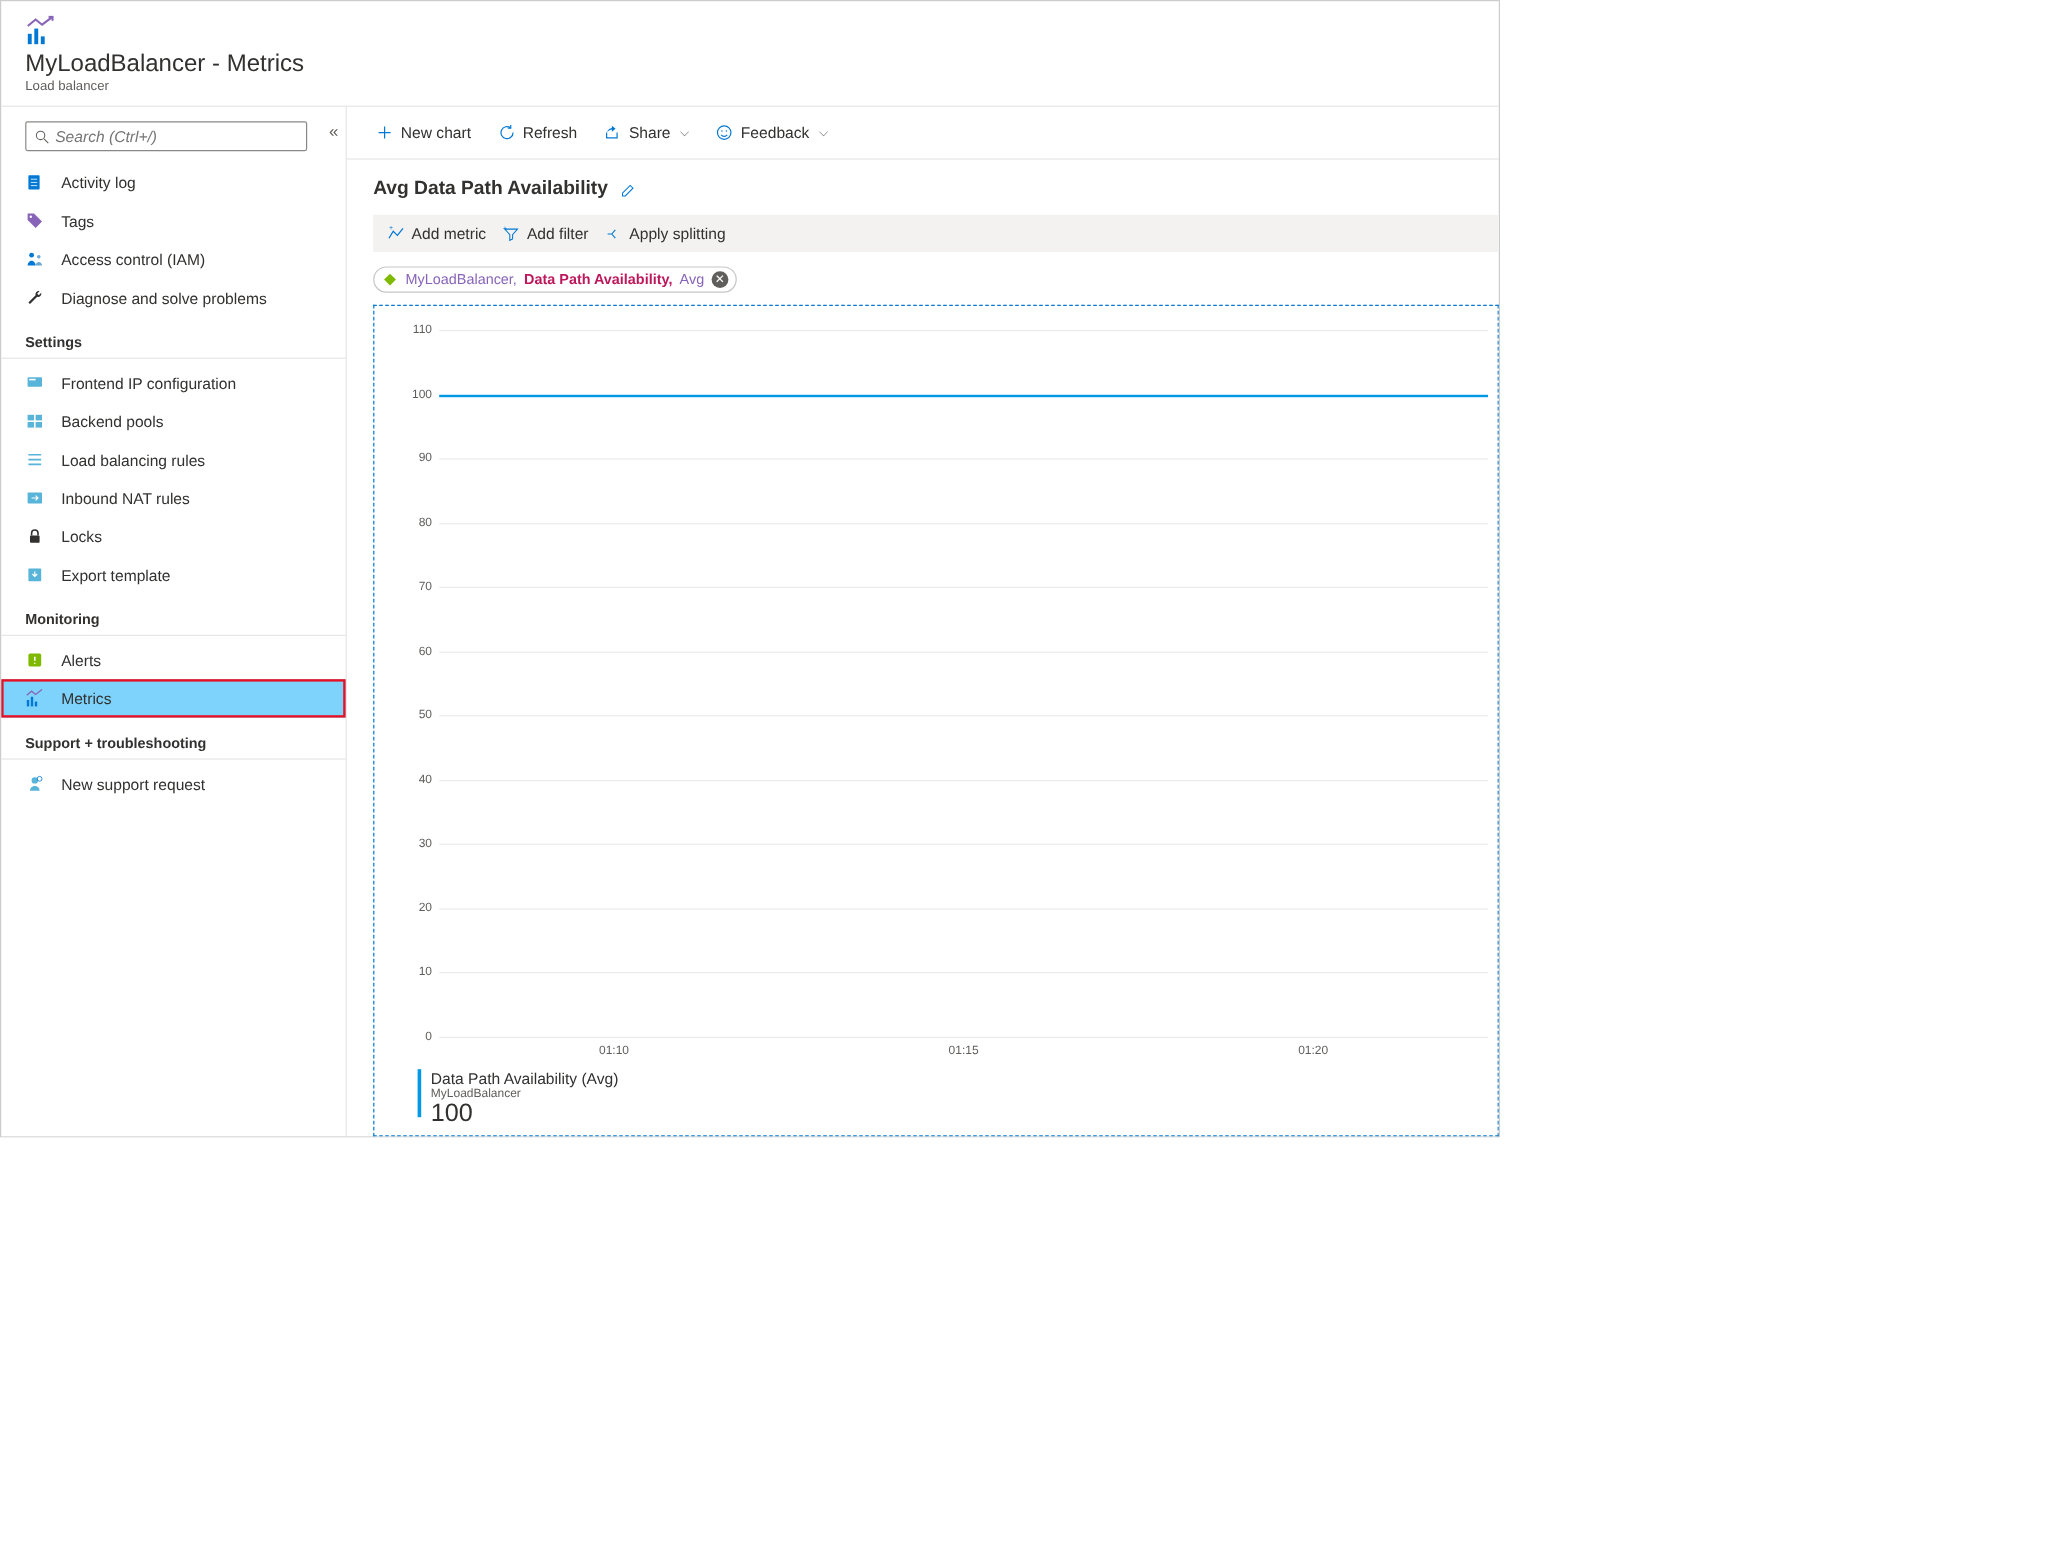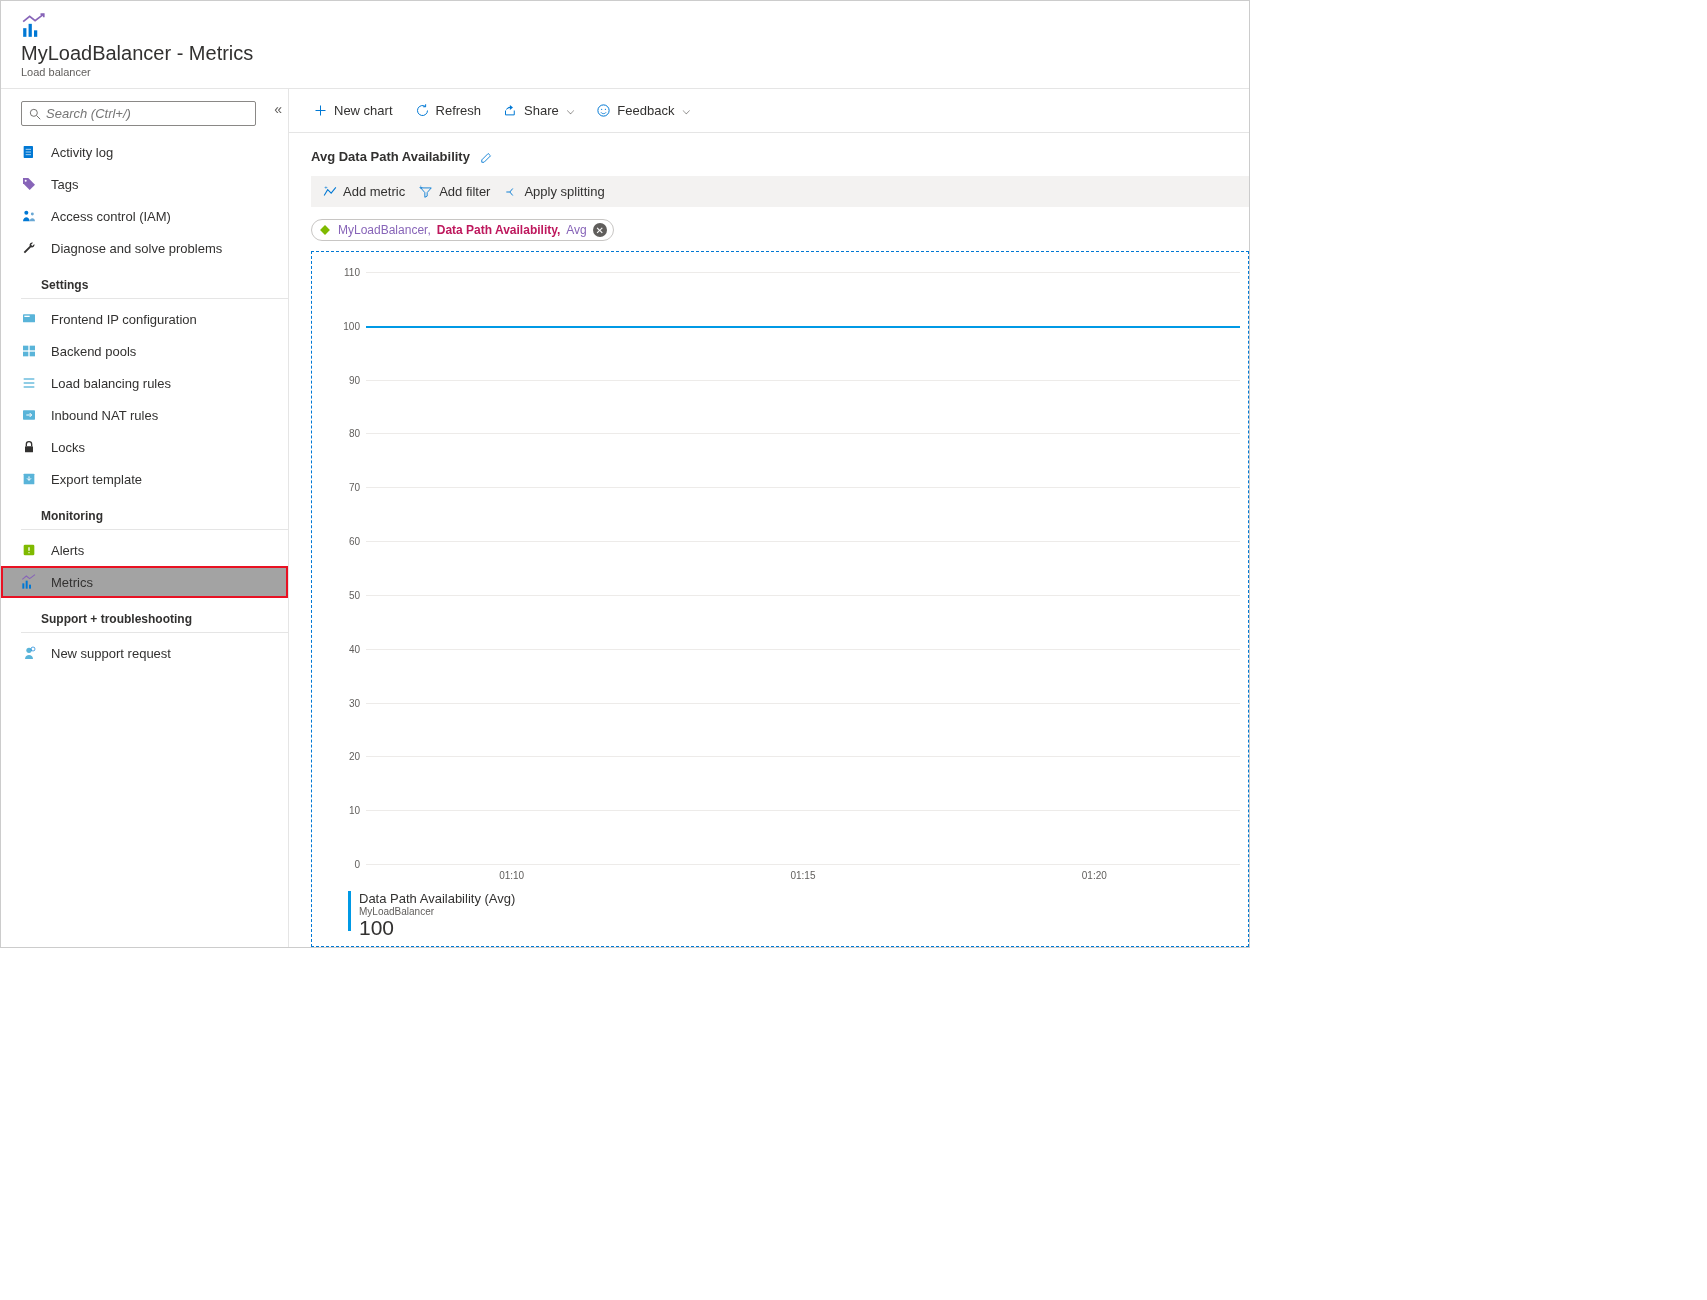--- a/index.html
+++ b/index.html
@@ -13,34 +13,34 @@
 
   .body { flex: 1; display: flex; min-height: 0; }
 
   .sidebar { width: 288px; border-right: 1px solid #e5e5e5; display: flex; flex-direction: column; padding: 10px 0 0 0; position: relative; }
   .collapse-btn { position: absolute; right: 6px; top: 12px; font-size: 14px; color: #605e5c; cursor: pointer; }
   .search-box { margin: 2px 16px 10px 20px; display: flex; align-items: center; border: 1px solid #8a8886; border-radius: 2px; padding: 4px 6px; width: 235px; }
   .search-box svg { margin-right: 4px; flex: 0 0 auto; }
   .search-box input { border: none; outline: none; font-size: 13px; color: #605e5c; font-style: italic; width: 100%; background: transparent; }
 
   .nav-item { display: flex; align-items: center; padding: 8px 10px 8px 20px; cursor: pointer; font-size: 13px; color: #323130; }
-  .nav-item.active { background: #a3a3a3; }
+  .nav-item.active { background: #7dd3fc; }
   .nav-item.highlighted { outline: 2px solid #e81123; outline-offset: -2px; }
   .nav-icon { width: 16px; height: 16px; margin-right: 14px; flex: 0 0 auto; display: flex; align-items: center; justify-content: center; }
-  .nav-section { font-size: 12px; color: #323130; font-weight: 600; padding: 14px 20px 6px 20px; border-bottom: 1px solid #e5e5e5; margin-bottom: 4px; margin-left: 20px; }
+  .nav-section { font-size: 12px; color: #323130; font-weight: 600; padding: 14px 20px 6px 20px; border-bottom: 1px solid #e5e5e5; margin-bottom: 4px; }
 
   .main { flex: 1; display: flex; flex-direction: column; min-width: 0; }
   .toolbar { display: flex; align-items: center; padding: 10px 16px; gap: 6px; border-bottom: 1px solid #e5e5e5; }
   .tb-btn { display: flex; align-items: center; gap: 6px; padding: 4px 8px; color: #0078d4; cursor: pointer; font-size: 13px; }
   .tb-btn span.lbl { color: #323130; }
   .tb-chevron { color: #605e5c; font-size: 10px; margin-left: 2px; }
 
   .content { padding: 16px 0 0 22px; flex: 1; display: flex; flex-direction: column; min-height: 0; }
   .chart-title-row { display: flex; align-items: center; gap: 10px; margin-bottom: 12px; }
-  .chart-title { font-size: 13px; font-weight: 600; }
+  .chart-title { font-size: 16px; font-weight: 600; }
 
   .metric-bar { background: #f3f2f1; padding: 8px 12px; display: flex; gap: 14px; margin-right: 0; }
   .mb-btn { display: flex; align-items: center; gap: 6px; color: #0078d4; font-size: 13px; cursor: pointer; }
   .mb-btn .lbl { color: #323130; }
 
   .chip-row { padding: 12px 0 10px 0; }
   .chip { display: inline-flex; align-items: center; border: 1px solid #c8c6c4; border-radius: 14px; padding: 3px 6px 3px 6px; font-size: 12px; gap: 6px; }
   .chip .res { color: #8764b8; }
   .chip .metric { color: #be185d; font-weight: 600; }
   .chip .agg { color: #8764b8; }

